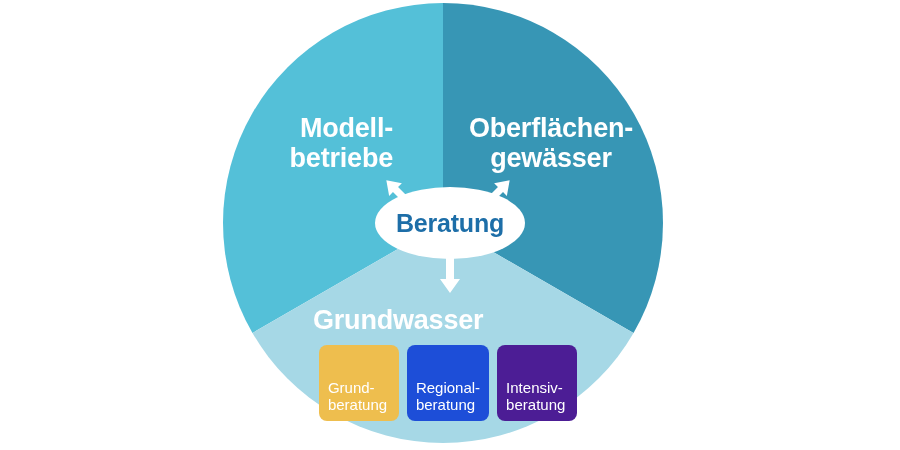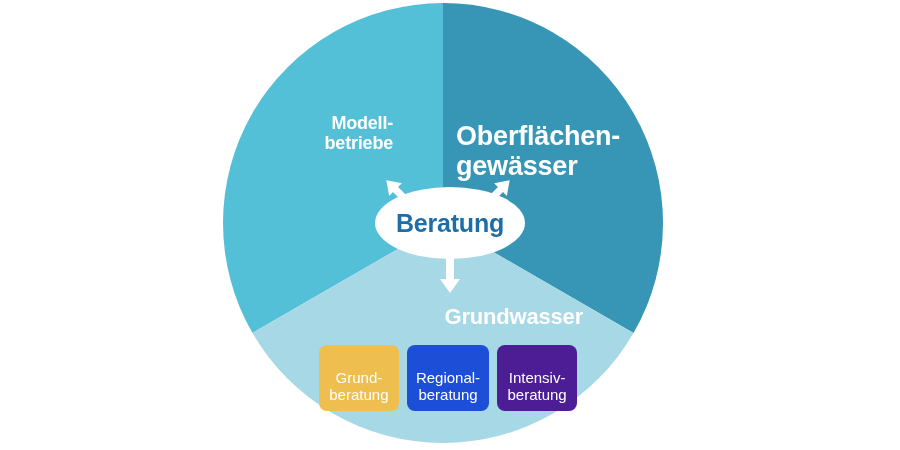--- a/index.html
+++ b/index.html
@@ -32,36 +32,35 @@
     font-weight: bold;
     line-height: 1.12;
     white-space: pre-line;
     letter-spacing: -0.2px;
   }
   #label-modellbetriebe {
     left: 243px;
     top: 113px;
     width: 150px;
     text-align: right;
-    font-size: 18px;
+    font-size: 27px;
   }
   #label-oberflaechengewaesser {
     left: 456px;
     top: 113px;
     width: 190px;
-    text-align: left;
+    text-align: center;
     font-size: 27px;
-    margin-top: 8px;
   }
   #label-grundwasser {
     left: 313px;
     top: 305px;
     width: 270px;
-    text-align: right;
-    font-size: 22px;
+    text-align: left;
+    font-size: 27px;
   }
   #center-node {
     position: absolute;
     left: 375px;
     top: 187px;
     width: 150px;
     height: 72px;
     background: #ffffff;
     border-radius: 50%;
     display: flex;
@@ -78,25 +77,25 @@
     position: absolute;
     left: 313px;
     top: 345px;
     width: 270px;
     display: flex;
     justify-content: center;
     gap: 8px;
   }
   .pill {
     border-radius: 8px;
-    padding: 6px 9px 7px 9px;
+    padding: 16px 9px 7px 9px;
     color: #ffffff;
     font-size: 15px;
     line-height: 1.18;
-    text-align: center;
+    text-align: left;
     white-space: pre-line;
     min-width: 62px;
   }
 </style>
 </head>
 <body>
 
 <div id="stage">
 
   <svg id="wheel" viewBox="0 0 900 450">

